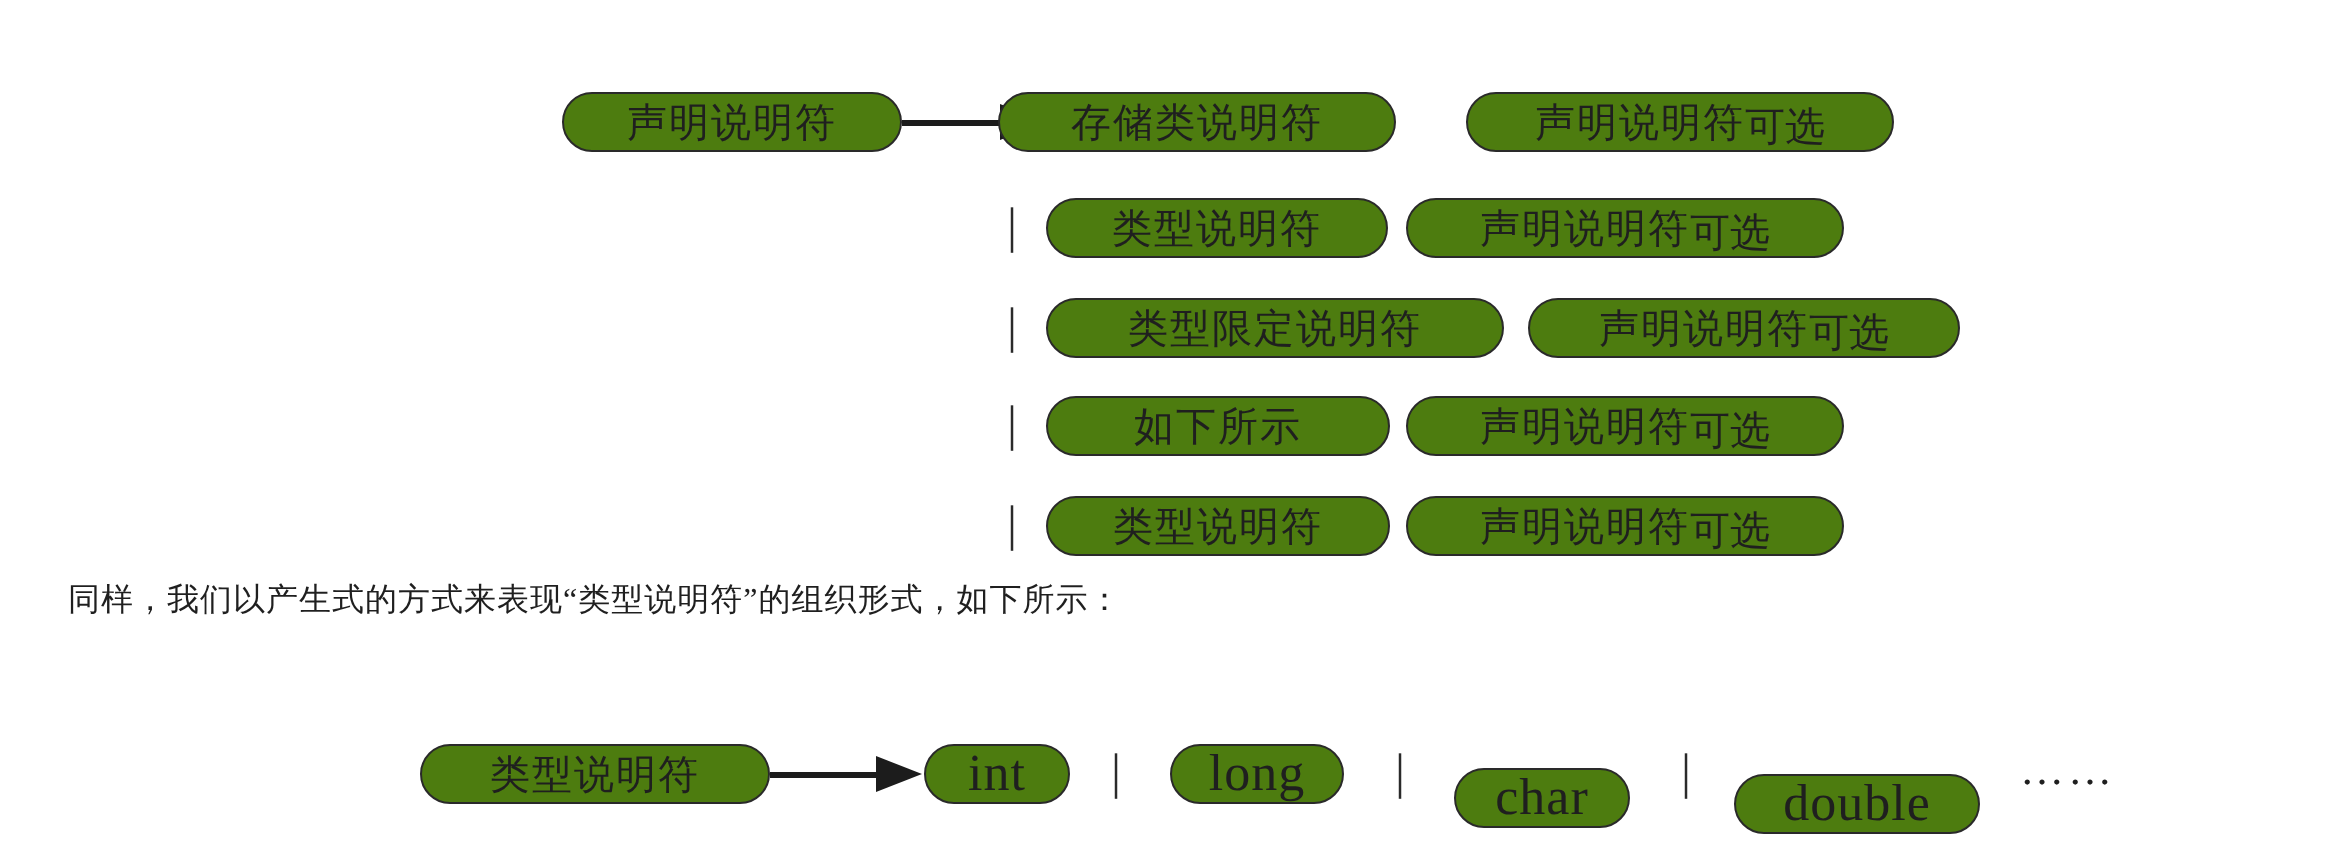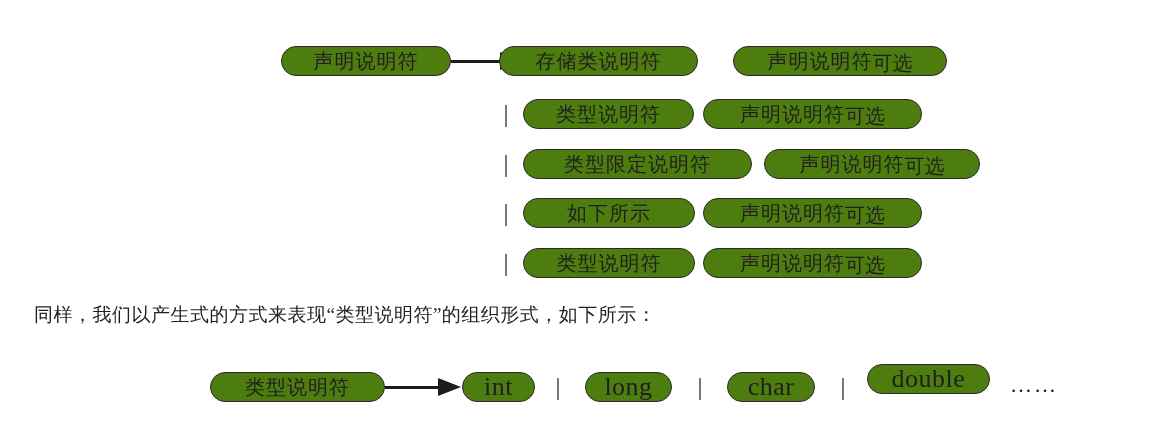--- a/index.html
+++ b/index.html
@@ -20,22 +20,22 @@
     position:absolute;width:14px;height:30px;line-height:30px;
     text-align:center;font-size:25px;color:#2a2a2a;
   }
   .arrow-line{position:absolute;height:2.5px;background:#1c1c1c}
   .arrow-head{
     position:absolute;width:0;height:0;
     border-top:9px solid transparent;border-bottom:9px solid transparent;
     border-left:23px solid #1c1c1c;
   }
   .para{
-    position:absolute;left:34px;top:302px;width:1100px;
-    font-size:19px;letter-spacing:0.5px;white-space:nowrap;
+    position:absolute;left:34px;top:290px;width:1100px;
+    font-size:16px;letter-spacing:0.5px;white-space:nowrap;
   }
   .dots{
     position:absolute;height:30px;line-height:26px;
     font-size:22px;letter-spacing:2px;color:#1f1f1f;
   }
 </style>
 </head>
 <body>
 
 <div>
@@ -107,25 +107,25 @@
   </div>
 
   <div class="sep" style="left:551px;top:372px">|</div>
 
   <div class="pill latin" style="left:585px;top:372px;width:87px">
     <span>long</span>
   </div>
 
   <div class="sep" style="left:693px;top:372px">|</div>
 
-  <div class="pill latin" style="left:727px;top:372px;width:88px">
+  <div class="pill latin" style="left:727px;top:384px;width:88px">
     <span>char</span>
   </div>
 
   <div class="sep" style="left:836px;top:372px">|</div>
 
-  <div class="pill latin" style="left:867px;top:364px;width:123px">
+  <div class="pill latin" style="left:867px;top:387px;width:123px">
     <span>double</span>
   </div>
 
   <div class="dots" style="left:1010px;top:372px">……</div>
 
 </div>
 
 </body></html>

